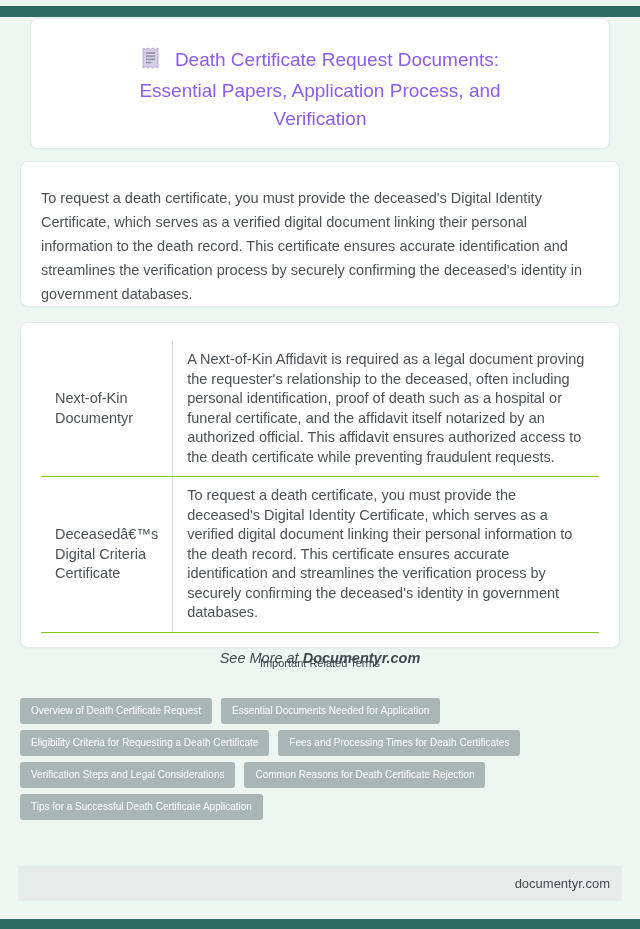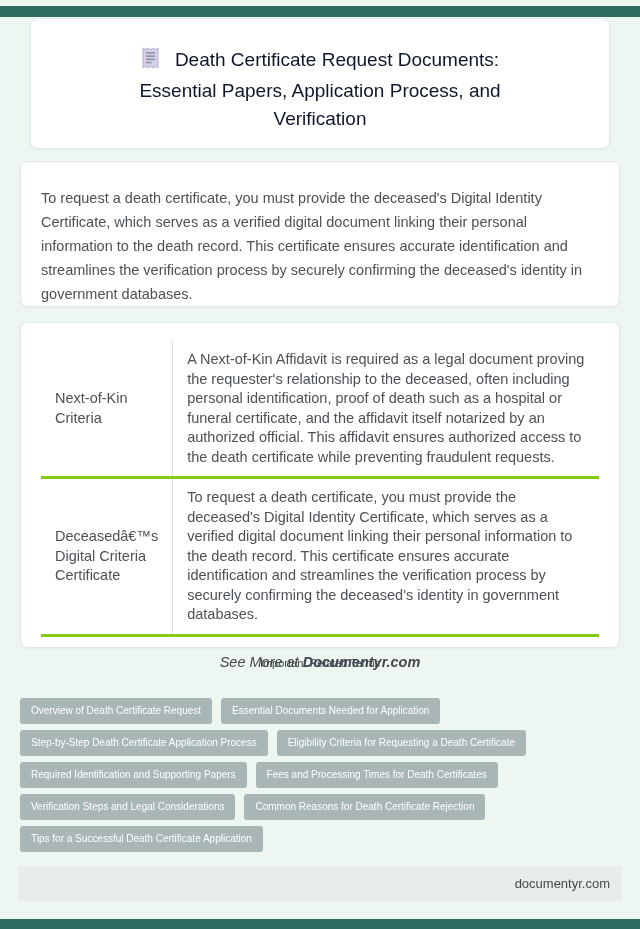--- a/index.html
+++ b/index.html
@@ -15,32 +15,32 @@
 
   .card{
     position:absolute;background:#ffffff;
     border:1px solid #e2e9ec;border-radius:8px;
     box-shadow:0 1px 2px rgba(40,60,60,.05);
     box-sizing:border-box;
   }
   .header-card{left:30px;right:30px;top:18px;height:131px;}
   .page-title{
     margin:27px auto 16px;width:430px;text-align:center;
-    font-size:19px;line-height:28px;font-weight:500;color:#0f172a;
+    font-size:19px;line-height:28px;font-weight:500;color:#8b5cf6;
   }
   .receipt{display:inline-block;vertical-align:-3px;margin-right:15px;}
 
   .intro-card{left:20px;right:20px;top:161px;height:146px;padding:24px 20px;}
   .intro-text{font-size:14.5px;line-height:24px;color:#4c5156;}
 
   .table-card{left:20px;right:20px;top:322px;height:326px;padding:18px 20px 14px;}
   table.terms{width:100%;border-collapse:collapse;}
   table.terms td{
     font-size:14.5px;line-height:19.5px;vertical-align:middle;
-    border-bottom:3px solid #84cc16;padding:9px 14px;color:#4c5156;
+    border-bottom:1px solid #84cc16;padding:9px 14px;color:#4c5156;
   }
   td.term-cell{
     width:100px;padding-left:2px;border-right:1px solid #dadde1;color:#3f464d;
   }
   .see-more{
     margin-top:17px;text-align:center;font-style:italic;
     font-size:14.5px;color:#42484e;
   }
   .see-more b{font-weight:bold;}
 
@@ -85,42 +85,40 @@
 </div>
 
 <div class="card intro-card">
   <div class="intro-text">To request a death certificate, you must provide the deceased's Digital Identity Certificate, which serves as a verified digital document linking their personal information to the death record. This certificate ensures accurate identification and streamlines the verification process by securely confirming the deceased's identity in government databases.</div>
 </div>
 
 <div class="card table-card">
   <table class="terms">
     <tbody>
       <tr>
-        <td class="term-cell">Next-of-Kin Criteria</td>
+        <td class="term-cell">Next-of-Kin Documentyr</td>
         <td class="desc-cell">A Next-of-Kin Affidavit is required as a legal document proving the requester's relationship to the deceased, often including personal identification, proof of death such as a hospital or funeral certificate, and the affidavit itself notarized by an authorized official. This affidavit ensures authorized access to the death certificate while preventing fraudulent requests.</td>
       </tr>
       <tr>
         <td class="term-cell">Deceasedâ€™s Digital Criteria Certificate</td>
         <td class="desc-cell">To request a death certificate, you must provide the deceased's Digital Identity Certificate, which serves as a verified digital document linking their personal information to the death record. This certificate ensures accurate identification and streamlines the verification process by securely confirming the deceased's identity in government databases.</td>
       </tr>
     </tbody>
   </table>
   <div class="see-more">
     <span>See More at </span><b>Documentyr.com</b>
   </div>
 </div>
 
 <div class="related-heading">Important Related Terms</div>
 
 <div class="tags">
   <span class="tag">Overview of Death Certificate Request</span>
   <span class="tag">Essential Documents Needed for Application</span>
-  <span class="tag">Step-by-Step Death Certificate Application Process</span>
   <span class="tag">Eligibility Criteria for Requesting a Death Certificate</span>
-  <span class="tag">Required Identification and Supporting Papers</span>
   <span class="tag">Fees and Processing Times for Death Certificates</span>
   <span class="tag">Verification Steps and Legal Considerations</span>
   <span class="tag">Common Reasons for Death Certificate Rejection</span>
   <span class="tag">Tips for a Successful Death Certificate Application</span>
 </div>
 
 <div class="footer">
   <span>documentyr.com</span>
 </div>
 

